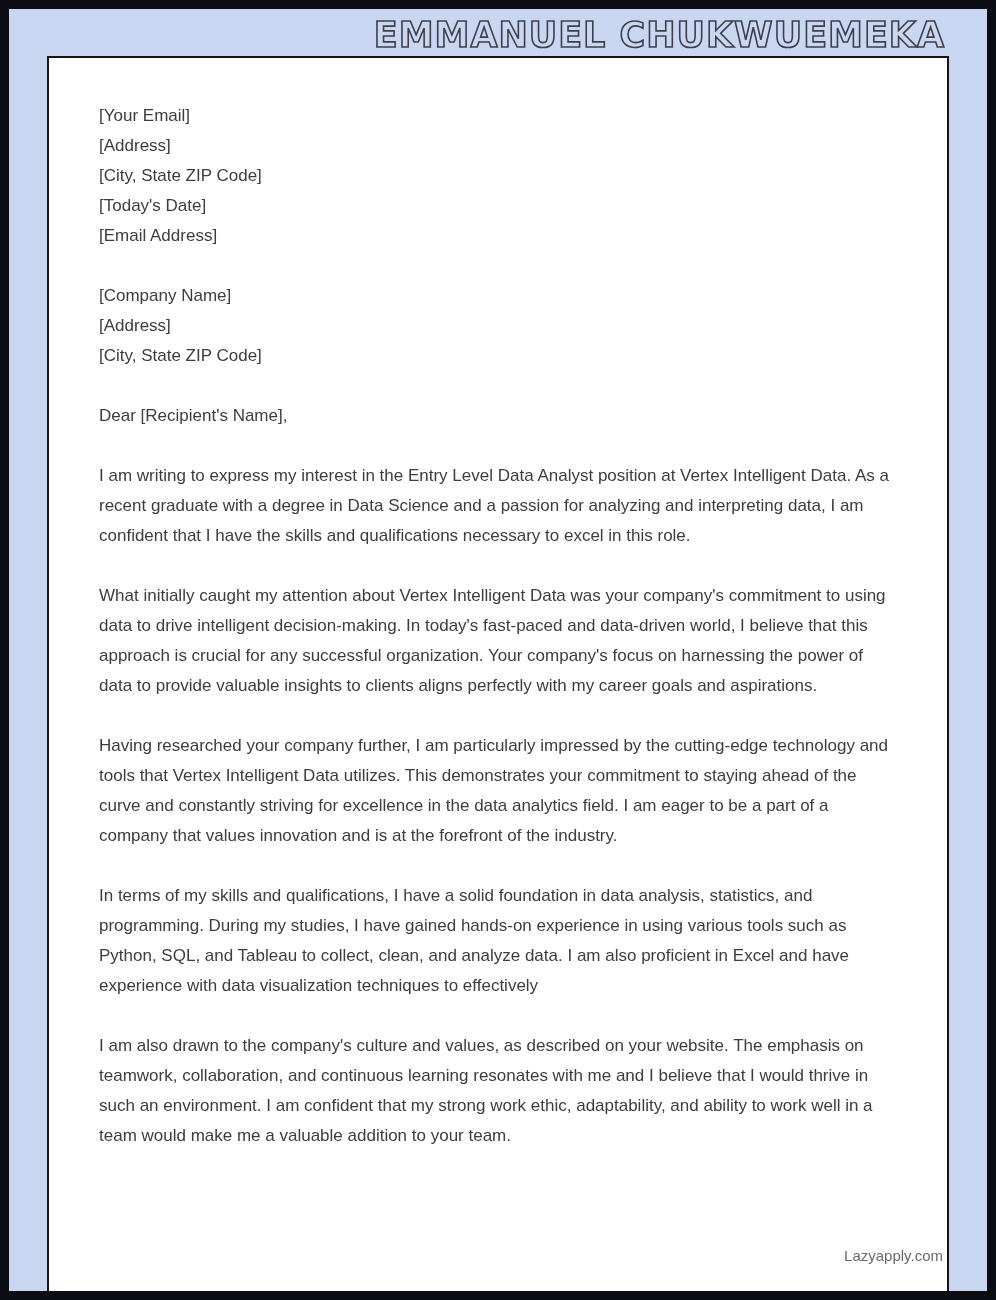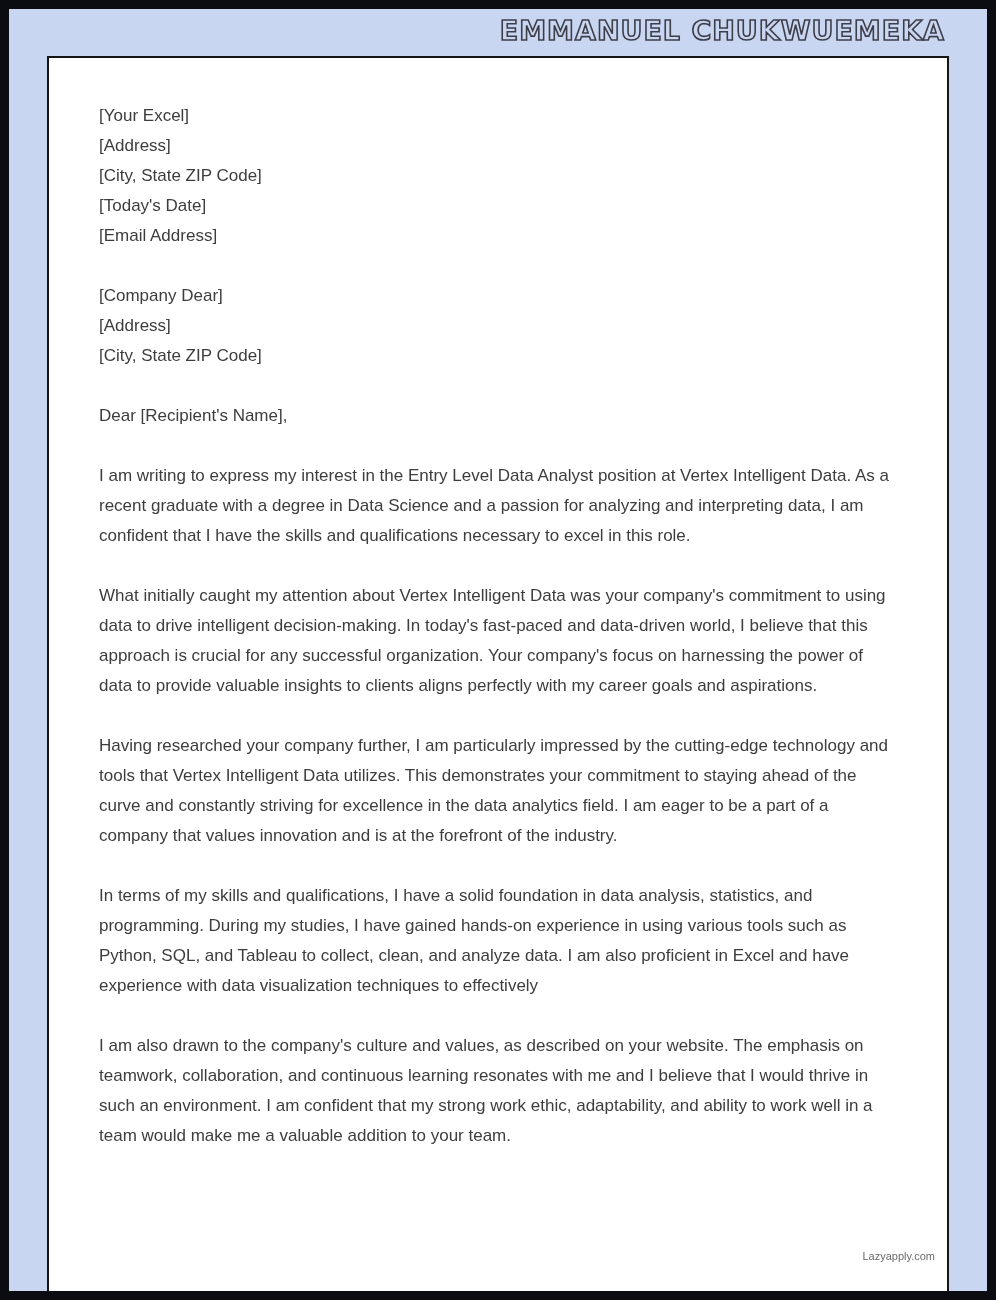--- a/index.html
+++ b/index.html
@@ -17,21 +17,21 @@
     position: absolute;
     top: 6px;
     left: 0;
     right: 42px;
     text-align: right;
     z-index: 2;
   }
   .header-name {
     display: inline-block;
     font-family: "DejaVu Sans", sans-serif;
-    font-size: 27px;
+    font-size: 35px;
     font-weight: 700;
     letter-spacing: 1px;
     white-space: nowrap;
     color: transparent;
     -webkit-text-stroke: 1.6px #3e3e49;
   }
   .paper {
     position: absolute;
     left: 38px;
     right: 38px;
@@ -46,46 +46,46 @@
     line-height: 30px;
     z-index: 1;
   }
   .addr-block { margin: 0 0 30px 0; }
   .addr-line { line-height: 30px; }
   .salutation { margin: 1px 0 30px 0; }
   .para { margin: 18px 0 30px 0; }
   .watermark {
     position: absolute;
     top: 1238px;
-    right: 52px;
-    font-size: 11px;
+    right: 44px;
+    font-size: 15px;
     color: #6a6a6a;
     z-index: 3;
     line-height: 18px;
   }
 </style>
 </head>
 <body>
 
 <div class="header">
   <span class="header-name">EMMANUEL CHUKWUEMEKA</span>
 </div>
 
 <div class="paper">
 
   <div class="addr-block">
-    <div class="addr-line">[Your Excel]</div>
+    <div class="addr-line">[Your Email]</div>
     <div class="addr-line">[Address]</div>
     <div class="addr-line">[City, State ZIP Code]</div>
     <div class="addr-line">[Today's Date]</div>
     <div class="addr-line">[Email Address]</div>
   </div>
 
   <div class="addr-block">
-    <div class="addr-line">[Company Dear]</div>
+    <div class="addr-line">[Company Name]</div>
     <div class="addr-line">[Address]</div>
     <div class="addr-line">[City, State ZIP Code]</div>
   </div>
 
   <p class="salutation">Dear [Recipient's Name],</p>
 
   <p class="para">I am writing to express my interest in the Entry Level Data Analyst position at Vertex Intelligent Data. As a recent graduate with a degree in Data Science and a passion for analyzing and interpreting data, I am confident that I have the skills and qualifications necessary to excel in this role.</p>
   <p class="para">What initially caught my attention about Vertex Intelligent Data was your company's commitment to using data to drive intelligent decision-making. In today's fast-paced and data-driven world, I believe that this approach is crucial for any successful organization. Your company's focus on harnessing the power of data to provide valuable insights to clients aligns perfectly with my career goals and aspirations.</p>
   <p class="para">Having researched your company further, I am particularly impressed by the cutting-edge technology and tools that Vertex Intelligent Data utilizes. This demonstrates your commitment to staying ahead of the curve and constantly striving for excellence in the data analytics field. I am eager to be a part of a company that values innovation and is at the forefront of the industry.</p>
   <p class="para">In terms of my skills and qualifications, I have a solid foundation in data analysis, statistics, and programming. During my studies, I have gained hands-on experience in using various tools such as Python, SQL, and Tableau to collect, clean, and analyze data. I am also proficient in Excel and have experience with data visualization techniques to effectively</p>

